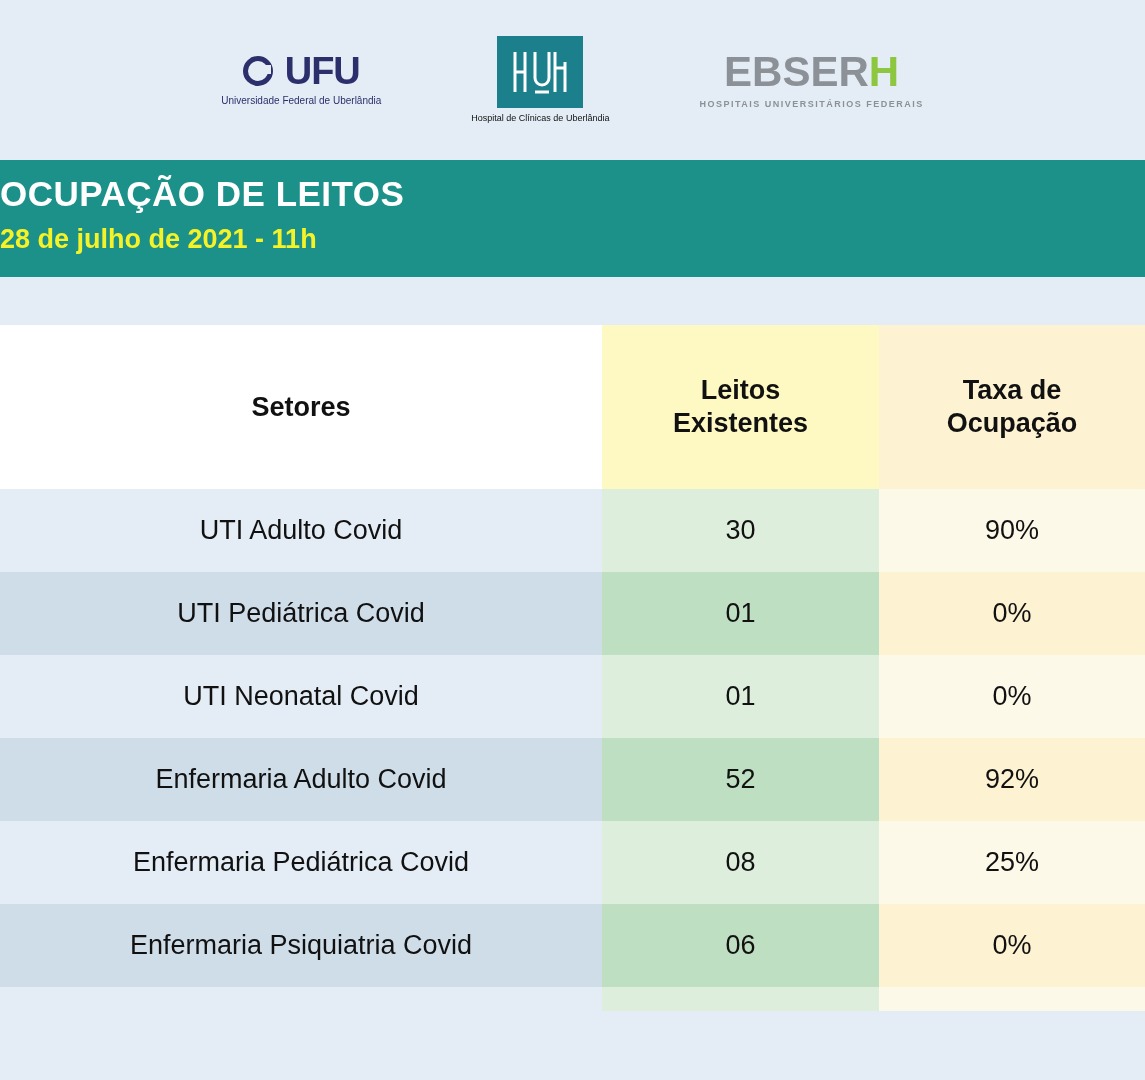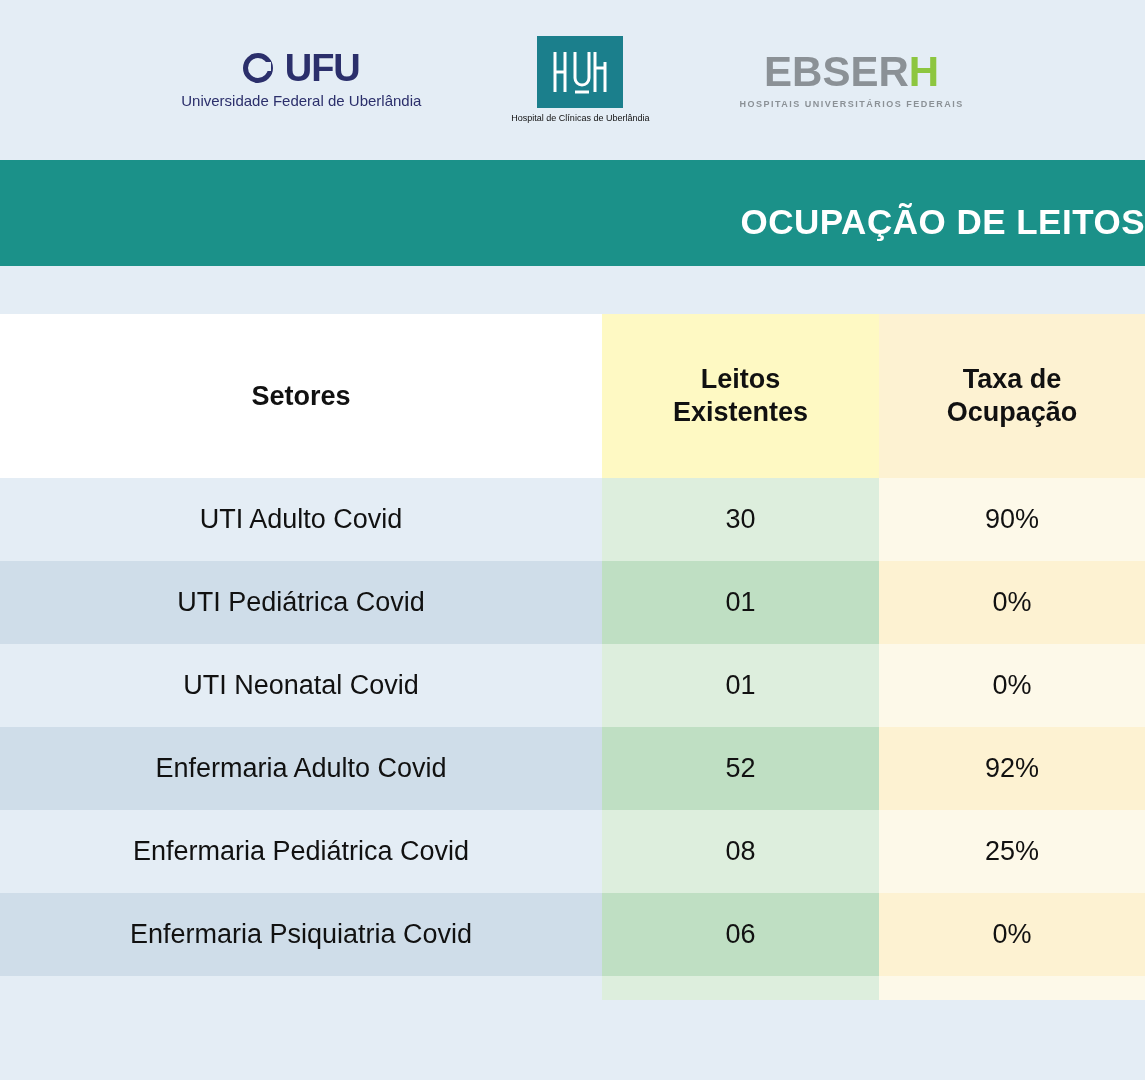--- a/index.html
+++ b/index.html
@@ -53,21 +53,21 @@
     background: #e4edf5;
   }
   .ufu-word {
     font-size: 38px;
     font-weight: bold;
     color: #2b2f6b;
     letter-spacing: -1px;
   }
   .logo-ufu-sub {
     margin-top: 5px;
-    font-size: 15px;
+    font-size: 10px;
     color: #2b2f6b;
     text-align: right;
     line-height: 1.25;
   }
 
   .logo-hc {
     display: flex;
     flex-direction: column;
     align-items: center;
   }
@@ -106,22 +106,22 @@
     margin-top: 6px;
     font-size: 9px;
     letter-spacing: 1.5px;
     color: #8b9196;
     font-weight: bold;
   }
 
   
   .title-banner {
     background: #1b9189;
-    padding: 40px 0 22px;
-    text-align: right;
+    padding: 12px 0 22px;
+    text-align: left;
   }
   .title-line {
     color: #ffffff;
     font-size: 35px;
     font-weight: bold;
     line-height: 1.25;
     letter-spacing: 0.5px;
   }
   .title-date {
     margin-top: 8px;
@@ -213,20 +213,21 @@
 
   <div class="logo-ebserh">
     <div class="ebserh-word"><span>EBSER</span><span class="green">H</span></div>
     <div class="ebserh-sub">HOSPITAIS UNIVERSITÁRIOS FEDERAIS</div>
   </div>
 
 </div>
 
 <div class="title-banner">
   <div class="title-line">OCUPAÇÃO DE LEITOS</div>
+  <div class="title-date">28 de julho de 2021 - 11h</div>
 </div>
 
 <div class="spacer"></div>
 
 <table class="leitos">
   <colgroup>
     <col class="c-setor">
     <col class="c-leitos">
     <col class="c-taxa">
   </colgroup>

